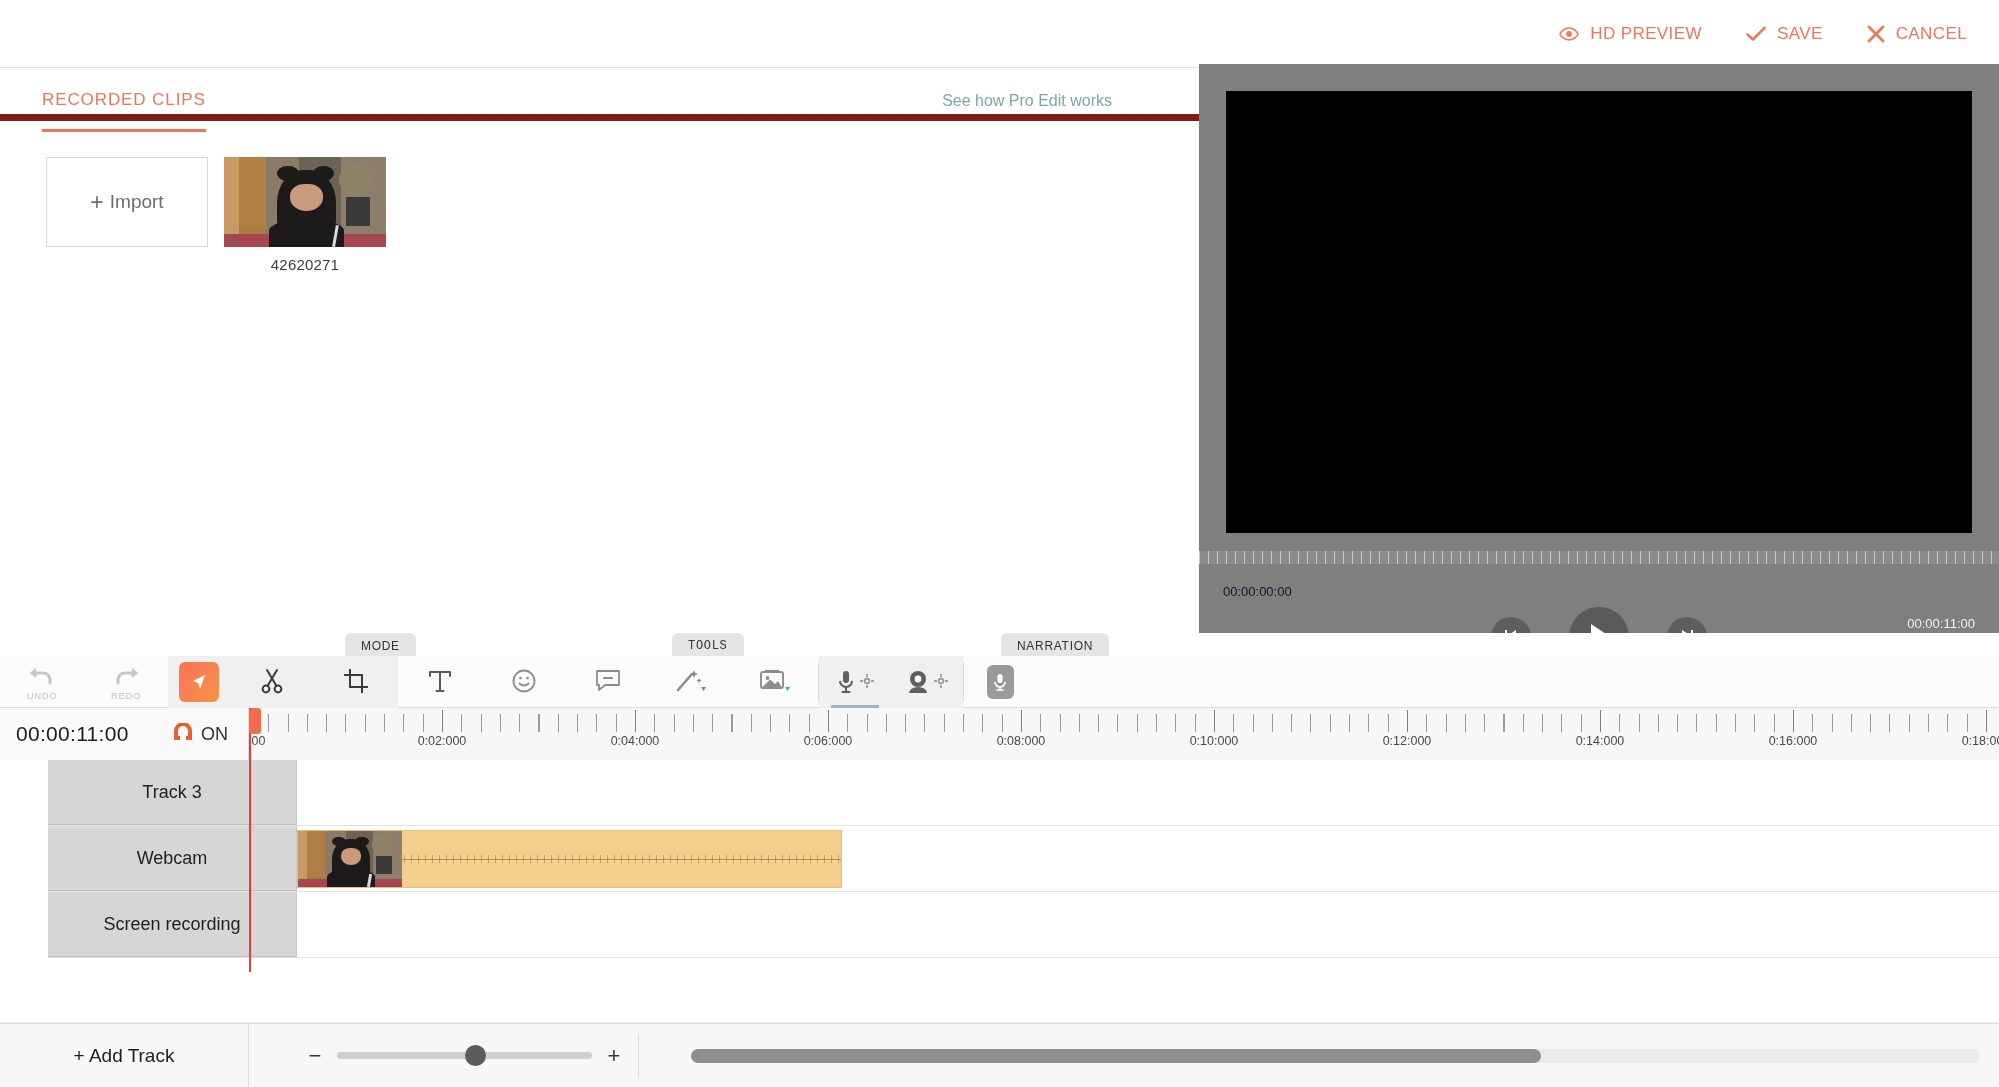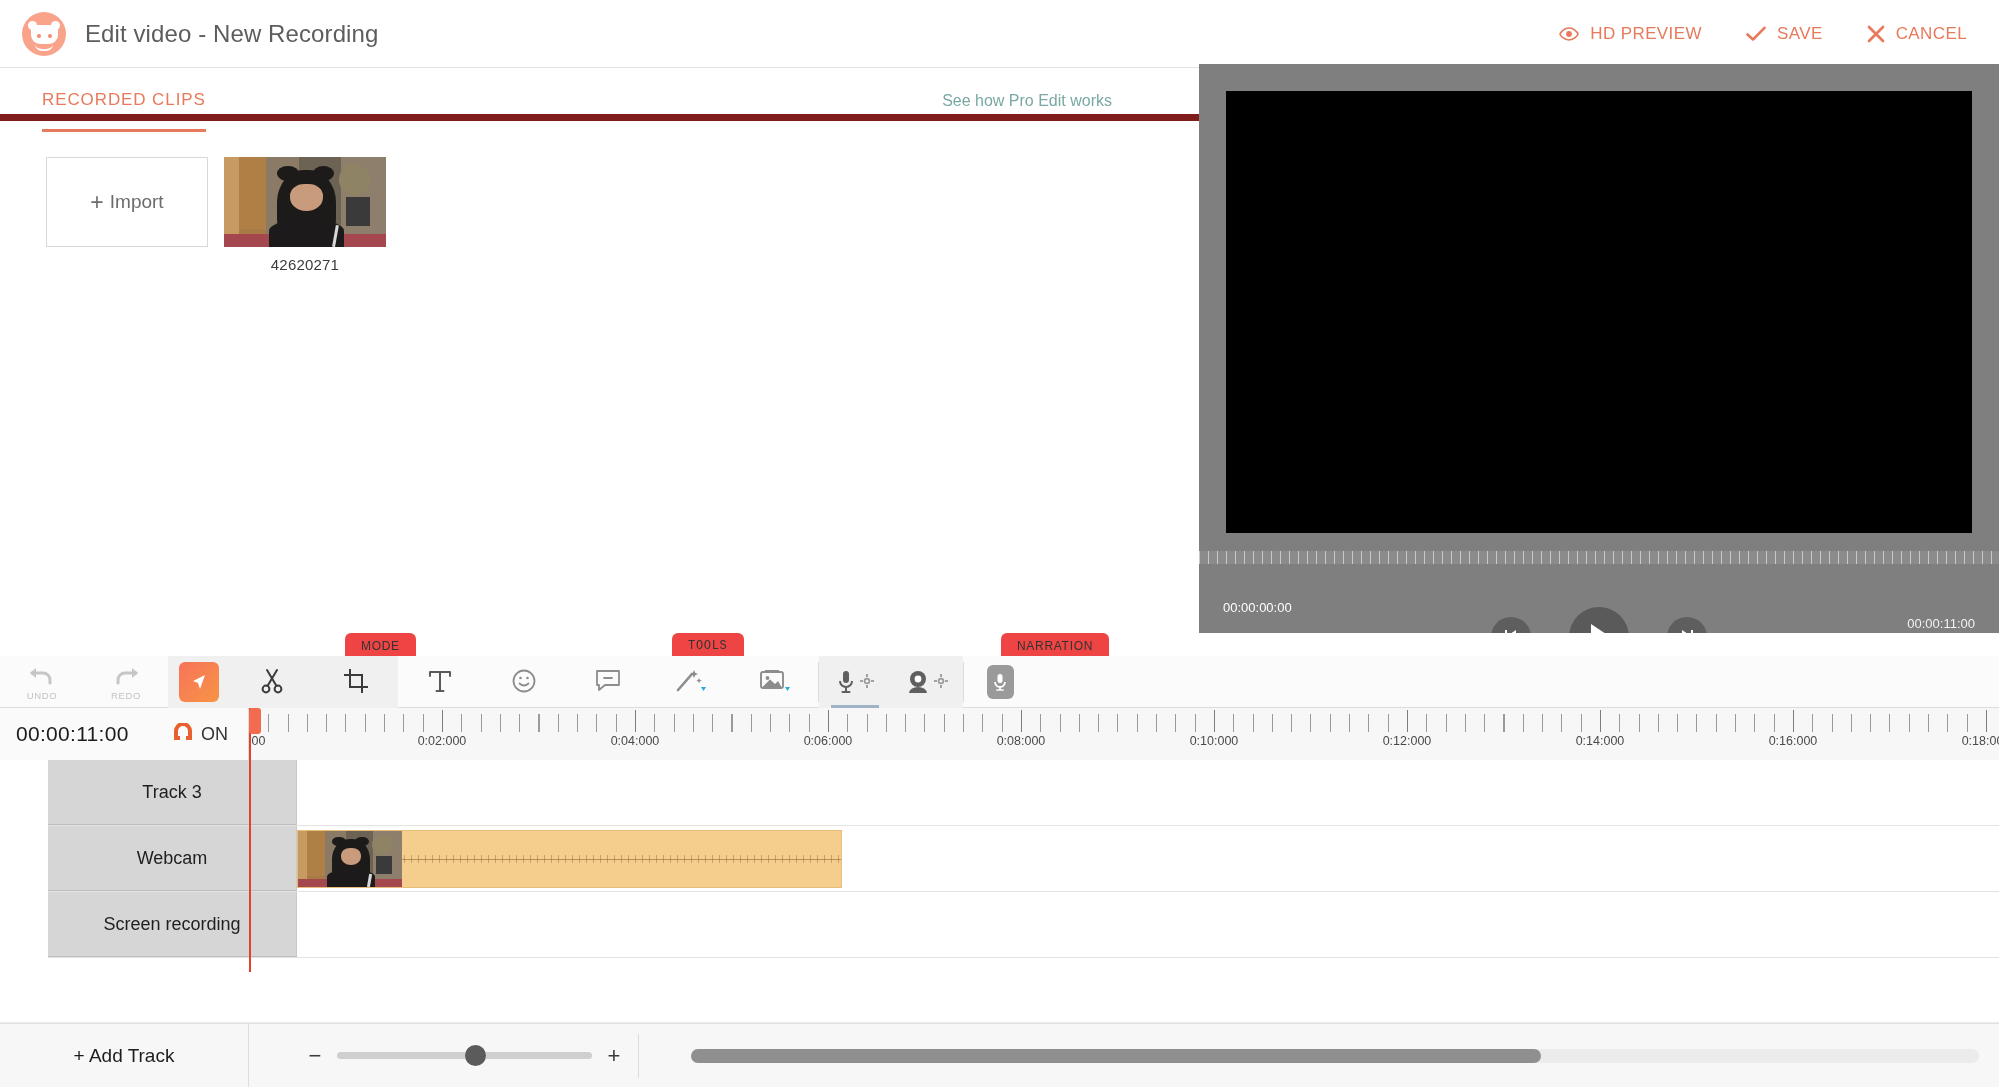--- a/index.html
+++ b/index.html
@@ -133,42 +133,42 @@
   .video-stage {
     position:absolute; left:27px; top:27px; width:746px; height:442px;
     background:#000;
   }
   .pv-ruler {
     position:absolute; left:0; right:0; top:487px; height:13px;
     background:#8b8b8b;
     background-image: repeating-linear-gradient(90deg,#c9c9c9 0 1px, transparent 1px 9px);
   }
   .pv-time-left {
-    position:absolute; left:24px; top:551px; transform:translateY(-100%);
-    font-size:13px; color:#ffffff;
+    position:absolute; left:24px; top:535px; transform:translateY(-100%);
+    font-size:13px; color:#0f172a;
   }
   .pv-time-right {
     position:absolute; right:24px; top:567px; transform:translateY(-100%);
     font-size:13px; color:#f2f2f2;
   }
   .pv-controls {
     position:absolute; left:0; right:0; top:543px;
     display:flex; align-items:center; justify-content:center; gap:38px;
   }
   .ctl-btn {
     background:#5e5e5e; border:none; border-radius:50%;
     display:flex; align-items:center; justify-content:center; cursor:pointer;
   }
   .ctl-sm { width:40px; height:40px; }
   .ctl-lg { width:60px; height:60px; background:#5a5a5a; }
 
   
   .tooltipbar { position:absolute; top:633px; left:0; width:1999px; height:25px; background:#fff; }
   .tt {
-    position:absolute; top:0; height:25px; background:#ef4444;
+    position:absolute; top:0; height:25px; background:#e5e5e5;
     border-radius:6px 6px 0 0; font-size:12px; color:#333;
     display:flex; align-items:center; justify-content:center;
     letter-spacing:.7px; padding:0 16px;
   }
   .toolbar {
     position:absolute; top:656px; left:0; width:1999px; height:52px;
     background:#fbfbfb; border-bottom:1px solid #dddddd;
     display:flex; align-items:stretch;
   }
   .tgroup { display:flex; align-items:center; height:52px; }
@@ -286,29 +286,20 @@
   .hscroll { flex:1; margin:0 20px 0 16px; height:14px; background:#ebebeb; border-radius:7px; position:relative; }
   .hscroll-thumb { position:absolute; left:0; top:0; height:14px; width:66%; background:#8f8f8f; border-radius:7px; cursor:pointer; }
   .white-gutter { position:absolute; left:0; top:979px; width:1999px; height:44px; background:#fff; border-bottom:1px solid #ececec;}
 </style>
 </head>
 <body>
 
 <div id="app">
 
   <div class="topbar">
-    <div class="brand">
-      <div class="logo">
-        <div class="ear-l"></div>
-          <div class="ear-r"></div>
-        <div class="face"></div>
-        <div class="smile"></div>
-      </div>
-      <div class="app-title">Edit video - New Recording</div>
-    </div>
     <div class="topbar-actions">
 
       <button class="tb-action">
         <span>
           <svg width="20" height="14" viewBox="0 0 20 14">
             <path d="M10 1C5 1 1.6 5.1 1 7c.6 1.9 4 6 9 6s8.4-4.1 9-6c-.6-1.9-4-6-9-6z" fill="none" stroke="#e8795a" stroke-width="1.6"></path>
             <circle cx="10" cy="7" r="2.9" fill="#e8795a"></circle>
           </svg>
         </span>
         <span>HD PREVIEW</span>

